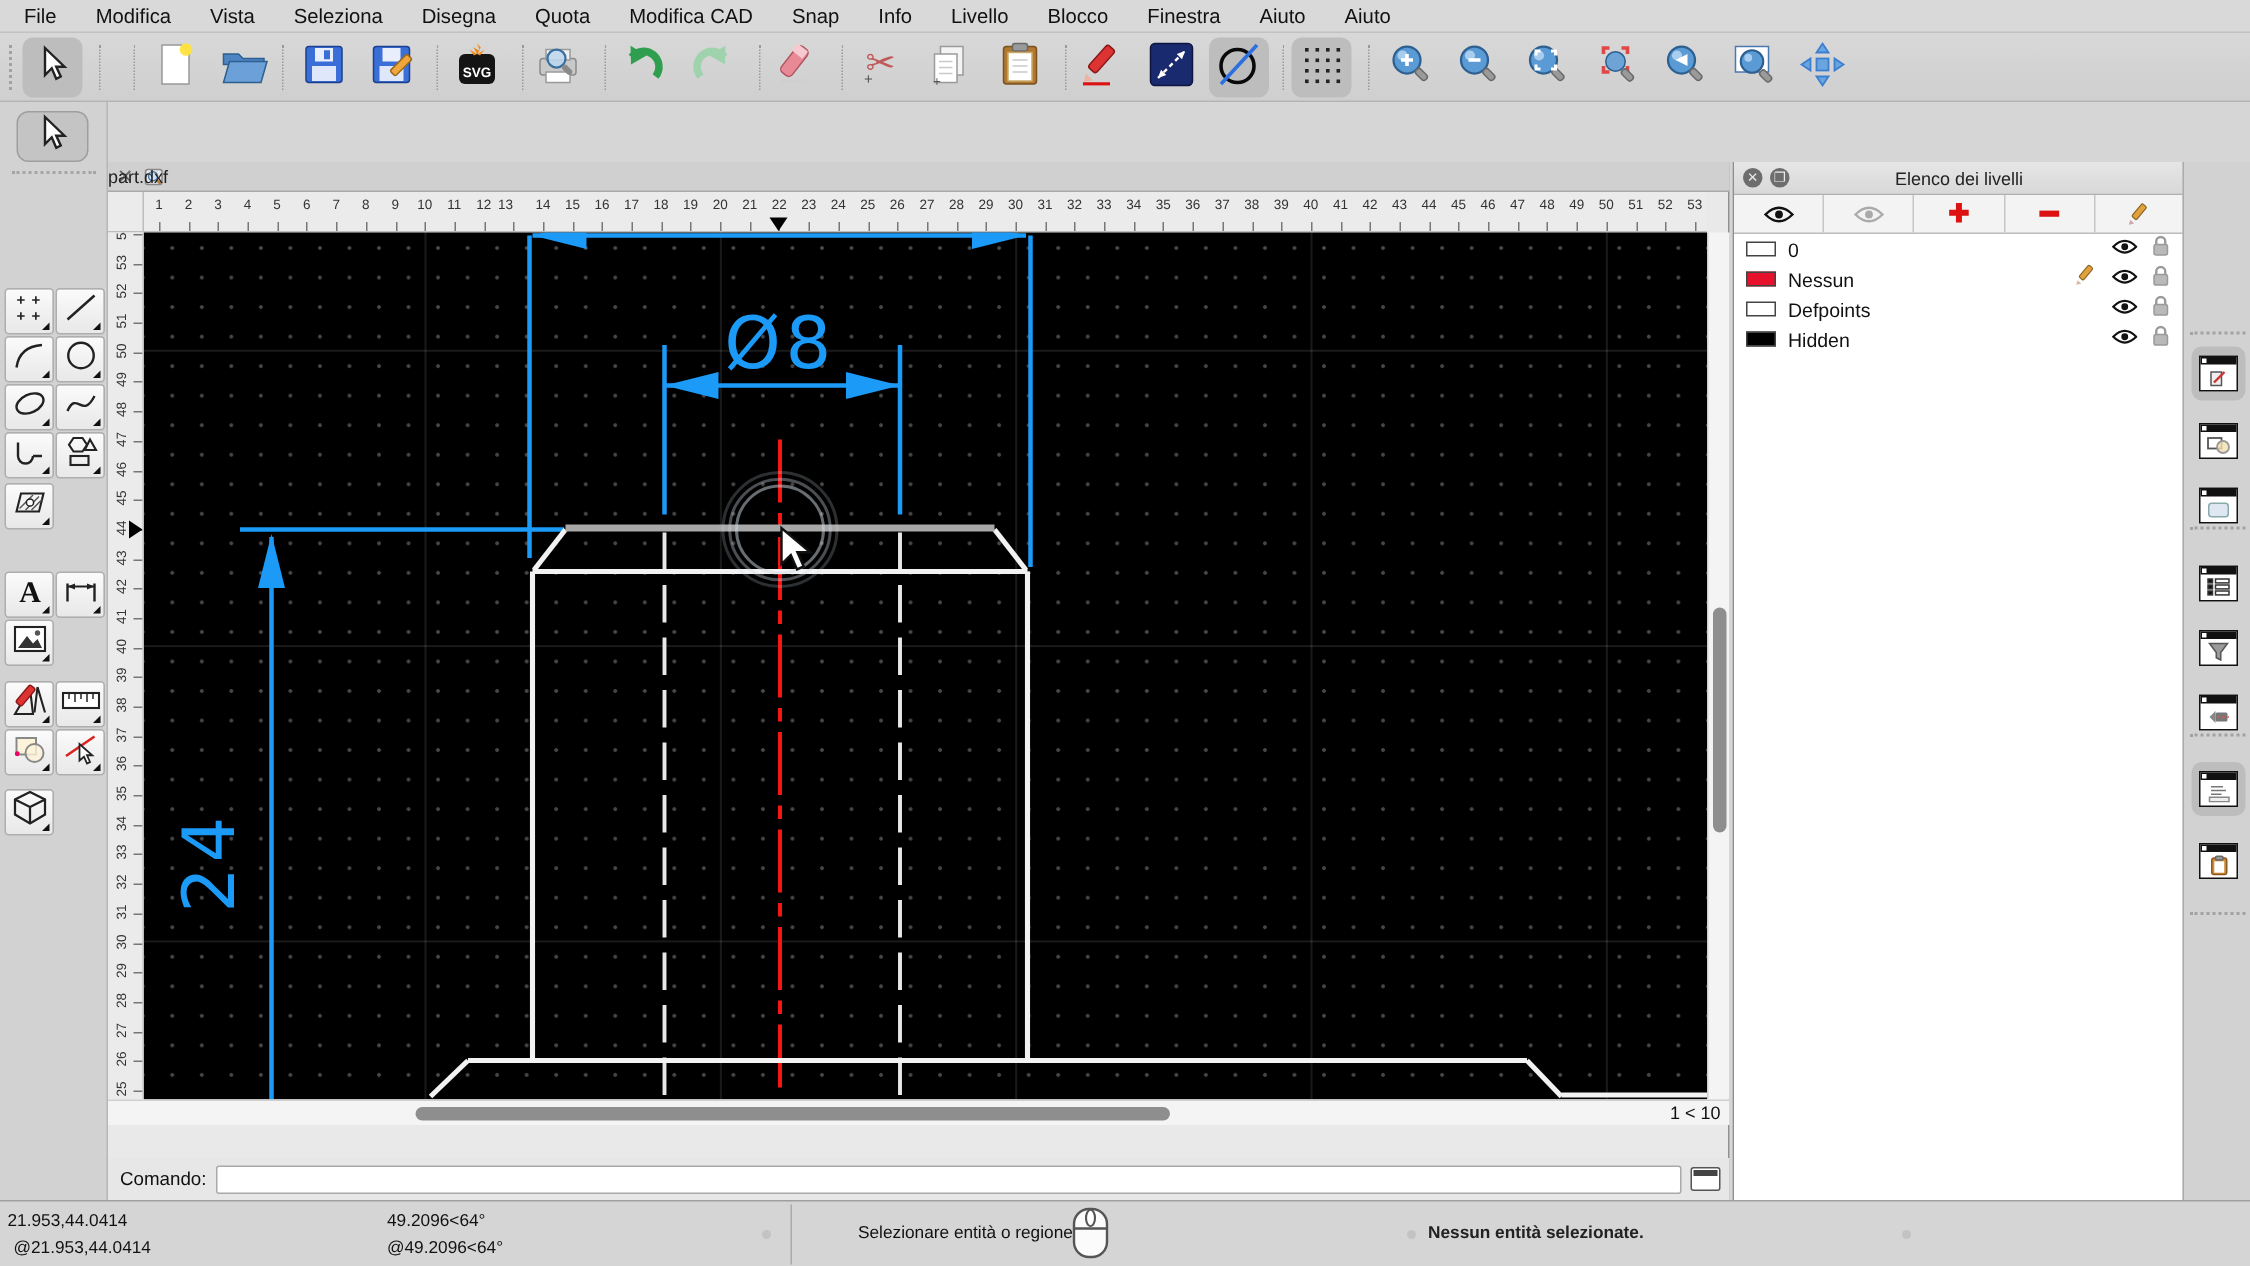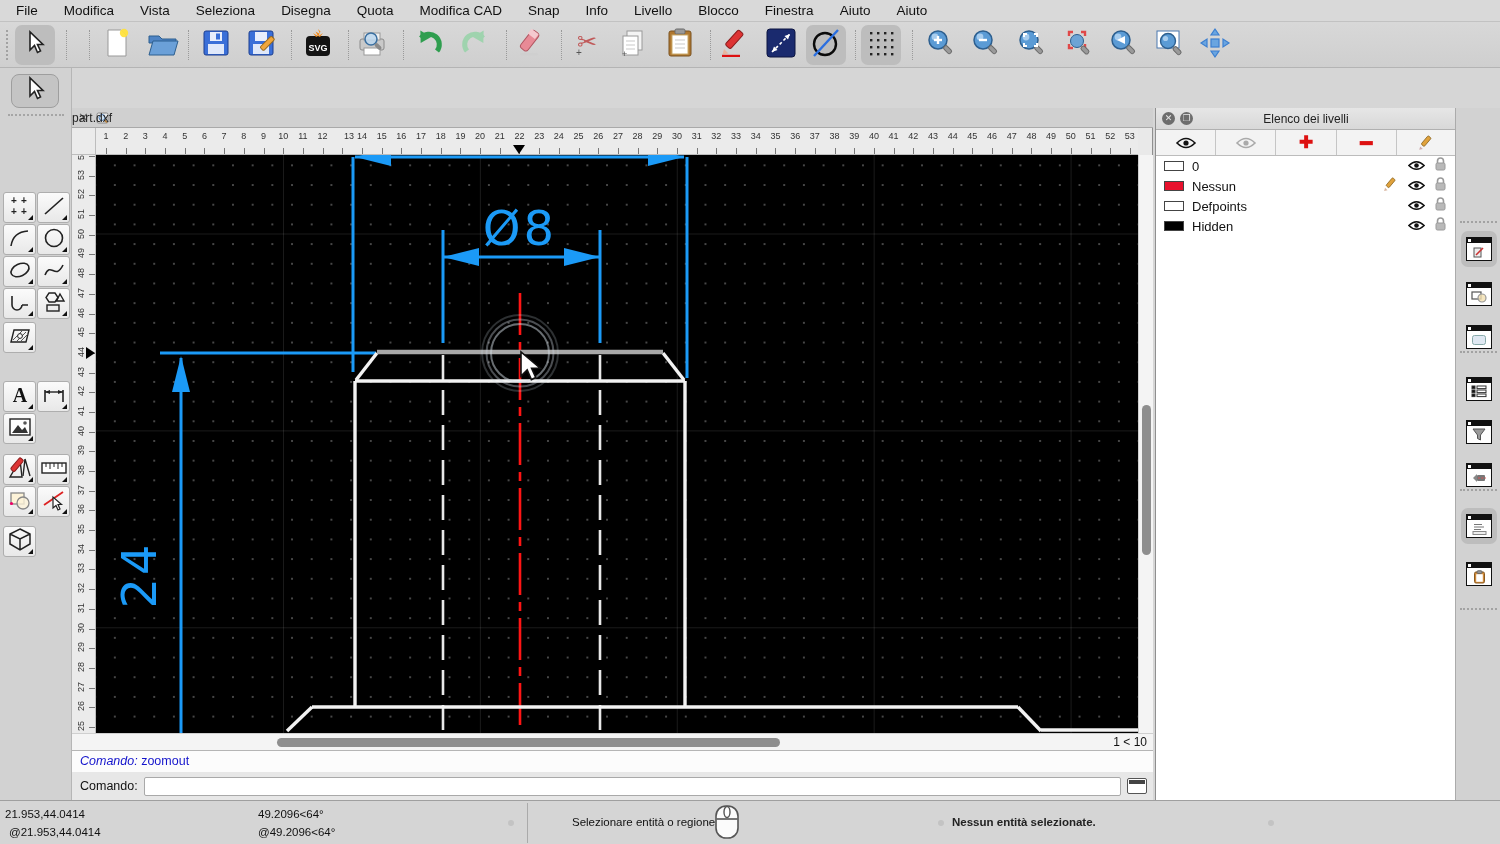--- a/index.html
+++ b/index.html
@@ -500,21 +500,21 @@
         <span class="hr-num" style="left: 147.83px;">8</span>
         <span class="hr-tick" style="left: 147.83px;"></span>
         <span class="hr-num" style="left: 167.52px;">9</span>
         <span class="hr-tick" style="left: 167.52px;"></span>
         <span class="hr-num" style="left: 187.21px;">10</span>
         <span class="hr-tick" style="left: 187.21px;"></span>
         <span class="hr-num" style="left: 206.9px;">11</span>
         <span class="hr-tick" style="left: 206.9px;"></span>
         <span class="hr-num" style="left: 226.59px;">12</span>
         <span class="hr-tick" style="left: 226.59px;"></span>
-        <span class="hr-num" style="left: 253px;">13</span>
+        <span class="hr-num" style="left: 241px;">13</span>
         <span class="hr-tick" style="left: 246.28px;"></span>
         <span class="hr-num" style="left: 265.97px;">14</span>
         <span class="hr-tick" style="left: 265.97px;"></span>
         <span class="hr-num" style="left: 285.66px;">15</span>
         <span class="hr-tick" style="left: 285.66px;"></span>
         <span class="hr-num" style="left: 305.35px;">16</span>
         <span class="hr-tick" style="left: 305.35px;"></span>
         <span class="hr-num" style="left: 325.04px;">17</span>
         <span class="hr-tick" style="left: 325.04px;"></span>
         <span class="hr-num" style="left: 344.73px;">18</span>
@@ -693,25 +693,20 @@
     </div>
 
     <div id="vscroll">
         <div id="vthumb"></div>
       </div>
     <div id="hscrollrow">
       <div id="hthumb"></div>
       <span id="zoomind">1 &lt; 10</span>
     </div>
 
-    <div id="cmd-history">
-      <span class="lbl">Comando:</span>
-      <span> </span>
-      <span>zoomout</span>
-    </div>
     <div id="cmd-row">
       <span class="lbl">Comando:</span>
       <input id="cmd-input" value="" style="">
       <div id="cmd-kbd-btn"></div>
     </div>
   </div>
 
   <div id="rpanel">
     <div id="rpanel-header">
       <span class="win-dot" style="left:6px">✕</span>

